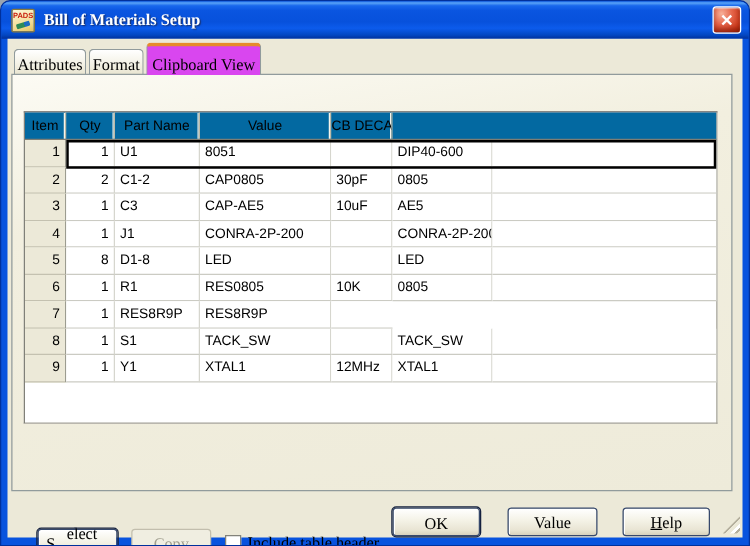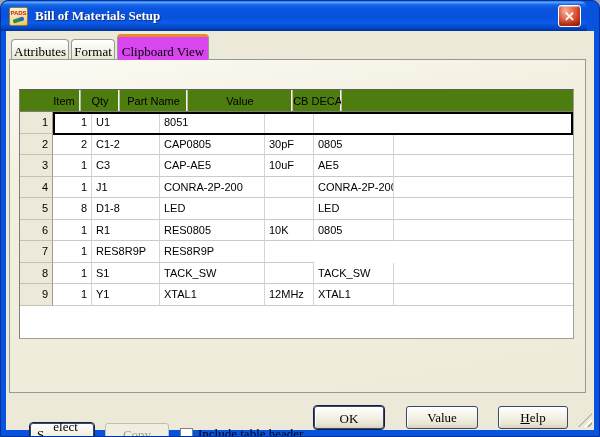--- a/index.html
+++ b/index.html
@@ -9,21 +9,21 @@
     position:relative; width:600px; height:437px;
     background:#0853DE;
     border:1px solid #00309C;
     border-radius:8px 8px 0 0;
     font-family:"Liberation Serif", serif;
     overflow:hidden;
   }
 
   
   .titlebar {
-    position:absolute; left:0; top:0; right:12px; height:30px;
+    position:absolute; left:0; top:0; right:0; height:30px;
     border-radius:7px 7px 0 0;
     background:linear-gradient(180deg,#2E7CF0 0%,#55A0F6 5%,#1868EC 12%,#0A55E0 25%,#0751DC 55%,#0C5BEC 72%,#0347C2 90%,#01309B 100%);
     display:flex; align-items:center; padding:0 6px;
   }
   .app-icon {
     width:19px; height:19px; margin:0 2px;
     background:linear-gradient(160deg,#FCF7DC,#F2DA8E 70%,#E3C25E);
     border:1px solid #8A7A3A; border-radius:2px;
     display:flex; flex-direction:column; align-items:center; justify-content:center;
   }
@@ -84,23 +84,22 @@
   .grid {
     position:absolute; left:9px; top:29px; width:555px; height:250px;
     background:#FFFFFF;
     border-top:1px solid #5F5F5C;
     border-left:1px solid #808078;
     border-right:1px solid #A2A095;
     border-bottom:1px solid #A2A095;
   }
   .grid-header {
     display:grid; grid-template-columns:33px 39px 68px 105px 49px 80px 1fr;
-    height:22px; background:#4d7c0f;
+    height:22px; background:#0369a1;
     border-bottom:1px solid #7D7D74;
-    padding-left:28px;
   }
   .hcell {
     font-family:"Liberation Sans", sans-serif; font-size:11px; color:#000;
     display:flex; align-items:center; justify-content:center;
     border-right:1px solid #BDBAA8; box-shadow:inset -1px 0 0 #F6F4EA;
     overflow:hidden; white-space:nowrap;
   }
   .hcell:last-child { border-right:none; box-shadow:none; }
   .grid-rows { position:relative; }
   .grow {
@@ -207,20 +206,21 @@
       </div>
 
       <div class="grid-rows">
 
         <div class="grow">
           <div class="cell item">1</div>
           <div class="cell num">1</div>
           <div class="cell">U1</div>
           <div class="cell">8051</div>
           <div class="cell"></div>
+          <div class="cell">DIP40-600</div>
           <div class="cell last"></div>
         </div>
 
         <div class="grow">
           <div class="cell item">2</div>
           <div class="cell num">2</div>
           <div class="cell">C1-2</div>
           <div class="cell">CAP0805</div>
           <div class="cell">30pF</div>
           <div class="cell">0805</div>

